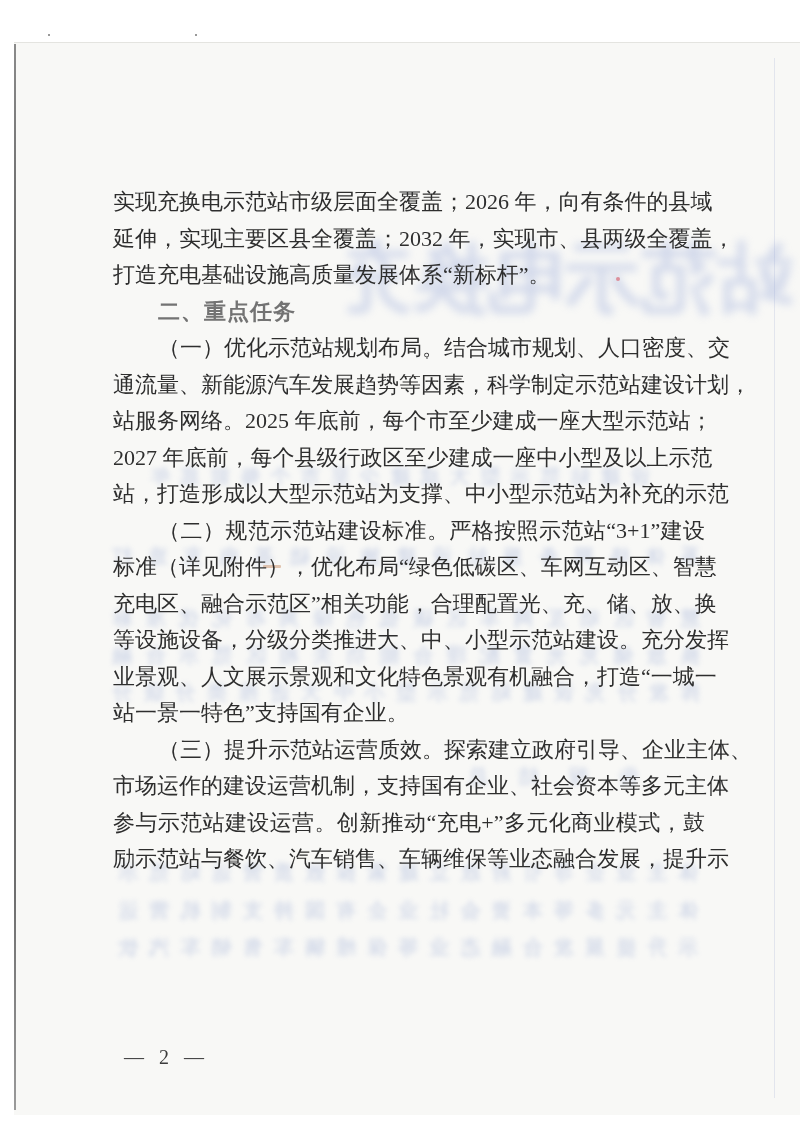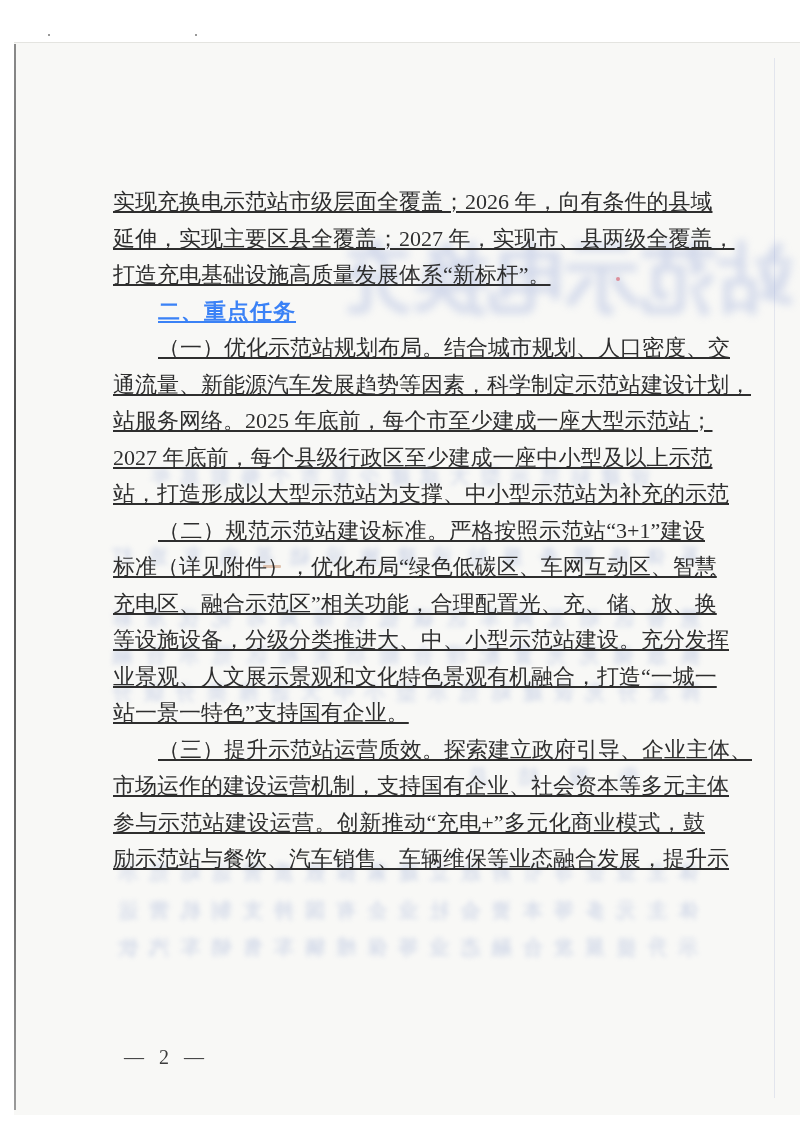--- a/index.html
+++ b/index.html
@@ -23,26 +23,25 @@
   }
   .edge-right {
     position:absolute; left:774px; top:58px; width:1px; height:1040px;
     background:#d9dde9; opacity:.7;
   }
   
   .text-block { position:absolute; left:113px; top:184px; width:592px; z-index:3; }
   .doc-line {
     height:36.5px; line-height:36.5px; font-size:22px; color:#2e2e2e;
     white-space:nowrap;
-    text-decoration:underline;
   }
   .j { text-align:justify; text-align-last:justify; }
   .indent { padding-left:45px; }
   .heading {
-    font-weight:bold; letter-spacing:1px; color:#3b82f6;
+    font-weight:bold; letter-spacing:1px; color:#737373;
     font-family:"Liberation Sans","DejaVu Sans",sans-serif;
   }
   .page-number {
     position:absolute; left:124px; top:1046px; font-size:20px; color:#3c3c3c;
     letter-spacing:5px; z-index:3;
   }
   
   .bleed {
     position:absolute; transform:scaleX(-1); color:#8096cc;
     filter:blur(2.5px); opacity:.28; white-space:nowrap; overflow:hidden;
@@ -92,21 +91,21 @@
 <div class="bleed bleed-row" id="br8">示升提展发合融态业等保维辆车售销车汽饮</div>
 
 <div class="speck" id="sp1"></div>
 <div class="speck" id="sp2"></div>
 <div class="speck" id="sp3"></div>
 <div class="speck" id="sp4"></div>
 <div class="speck" id="sp5"></div>
 
 <div class="text-block">
   <div class="doc-line j">实现充换电示范站市级层面全覆盖；2026 年，向有条件的县域</div>
-  <div class="doc-line j">延伸，实现主要区县全覆盖；2027 年，实现市、县两级全覆盖，</div>
+  <div class="doc-line j">延伸，实现主要区县全覆盖；2032 年，实现市、县两级全覆盖，</div>
   <div class="doc-line">打造充电基础设施高质量发展体系“新标杆”。</div>
   <div class="doc-line heading indent">二、重点任务</div>
   <div class="doc-line j indent">（一）优化示范站规划布局。结合城市规划、人口密度、交</div>
   <div class="doc-line j">通流量、新能源汽车发展趋势等因素，科学制定示范站建设计划，</div>
   <div class="doc-line j">站服务网络。2025 年底前，每个市至少建成一座大型示范站；</div>
   <div class="doc-line j">2027 年底前，每个县级行政区至少建成一座中小型及以上示范</div>
   <div class="doc-line j">站，打造形成以大型示范站为支撑、中小型示范站为补充的示范</div>
   <div class="doc-line j indent">（二）规范示范站建设标准。严格按照示范站“3+1”建设</div>
   <div class="doc-line j">标准（详见附件），优化布局“绿色低碳区、车网互动区、智慧</div>
   <div class="doc-line j">充电区、融合示范区”相关功能，合理配置光、充、储、放、换</div>

